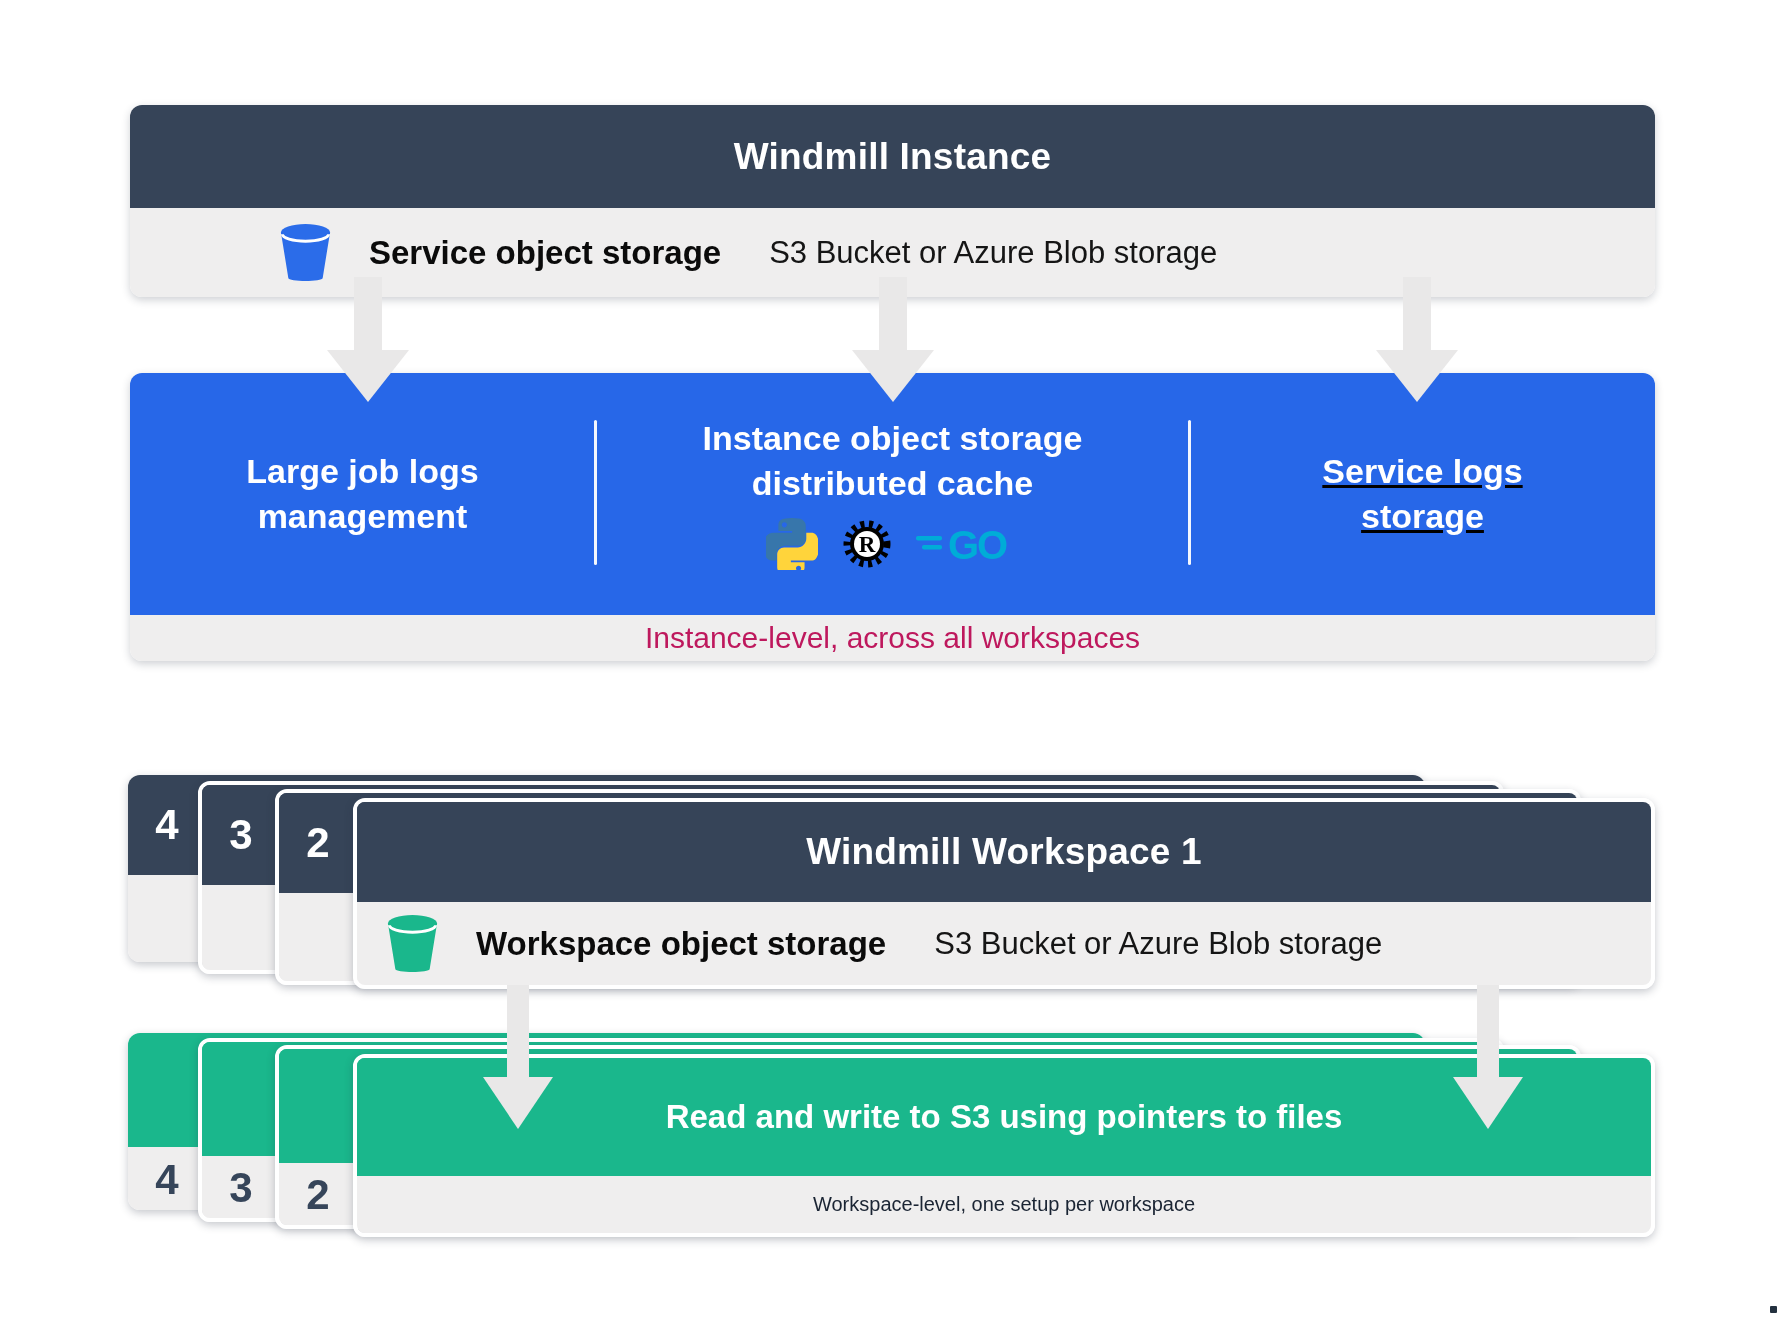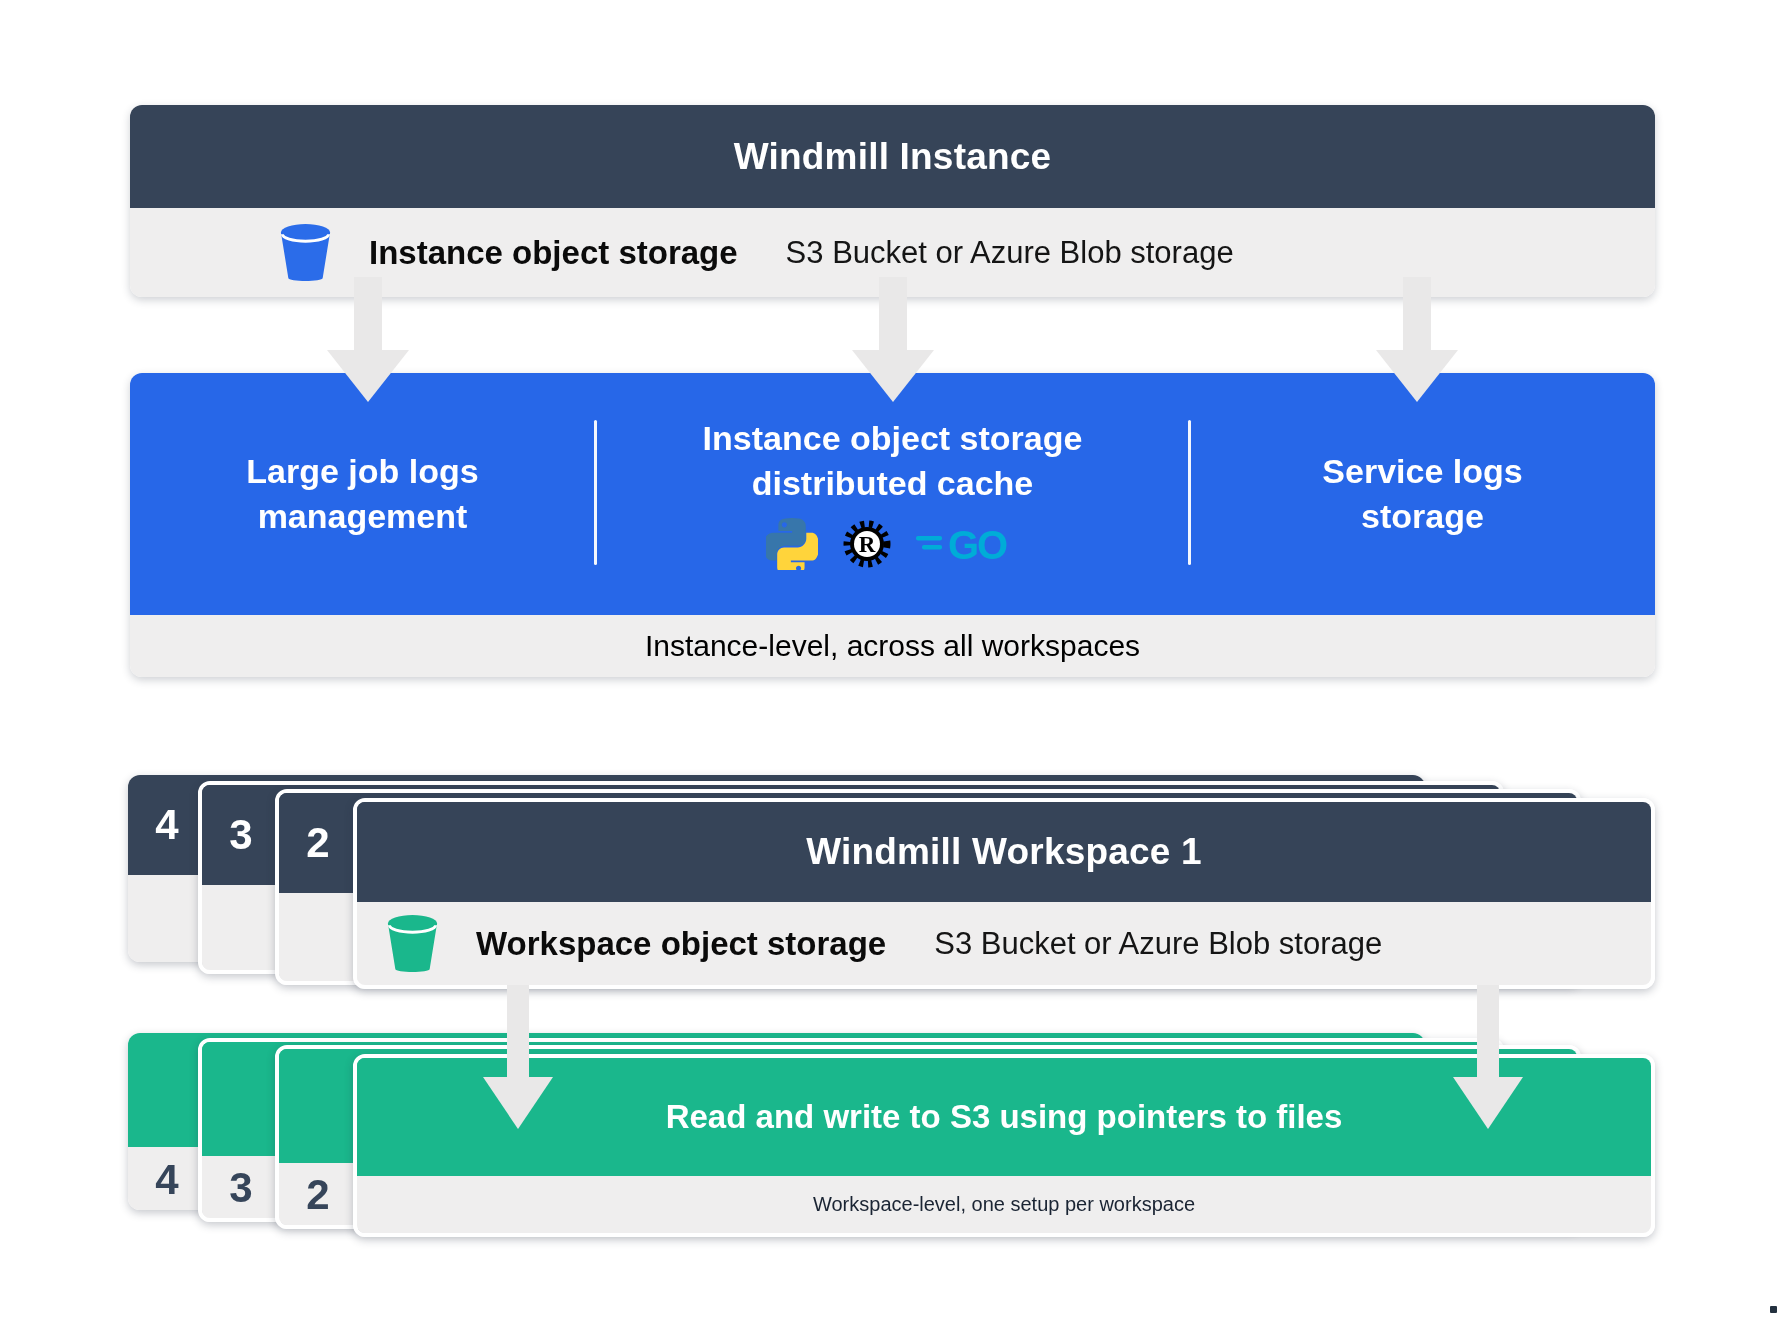--- a/index.html
+++ b/index.html
@@ -31,29 +31,29 @@
   .inst-arrow .head{border-width:52px 41px 0 41px;}
   .ws-arrow .shaft{width:22px;height:92px;}
   .ws-arrow .head{border-width:52px 35px 0 35px;}
 
   
   #features-panel{left:130px;top:353px;width:1525px;border-radius:12px;overflow:hidden;}
   #features-blue{position:relative;height:242px;background:#2767e8;display:flex;}
   .feature-col{display:flex;flex-direction:column;align-items:center;justify-content:center;}
   .feature-col.c1{width:465px;}
   .feature-col.c2{width:595px;}
-  .feature-col.c3{width:465px;}
+  .feature-col.c3{width:465px;text-decoration:underline;}
   .feature-text{color:#fff;font-weight:bold;font-size:34px;line-height:1.32;text-align:center;}
   .feature-col.c1 .feature-text{width:300px;text-align:center;}
   .feature-col.c2 .feature-text{width:440px;}
   .feature-col.c3 .feature-text{width:250px;}
   .v-divider{position:absolute;top:47px;width:3px;height:145px;background:rgba(255,255,255,.95);border-radius:2px;}
   .logos-row{display:flex;align-items:center;gap:24px;margin-top:10px;height:56px;}
-  .caption-bar{height:62px;background:#efeeee;display:flex;align-items:center;justify-content:center;
-    font-size:30px;color:#000000;}
+  .caption-bar{height:46px;background:#efeeee;display:flex;align-items:center;justify-content:center;
+    font-size:30px;color:#be185d;}
 
   
   .stack-card{position:absolute;border-radius:12px;overflow:hidden;box-sizing:border-box;
     box-shadow:0 3px 8px rgba(30,40,60,.25);}
   .stack-card.bordered{border:4px solid #ffffff;}
   .ws-stack .s-head{background:#364458;height:100px;position:relative;}
   .ws-stack .s-body{background:#efeeee;height:calc(100% - 100px);position:relative;}
   .stack-num{position:absolute;left:14px;top:26px;width:50px;text-align:center;
     font-size:42px;font-weight:bold;color:#ffffff;}
   .green-stack .s-head{background:#1ab78c;height:114px;position:relative;}
@@ -86,21 +86,21 @@
       <span>Windmill Instance</span>
     </div>
     <div class="storage-row">
       <span>
         <svg width="55" height="62" viewBox="0 0 56 62">
           <path d="M3 10 L53 10 L45.5 56.5 C45.5 60.5 10.5 60.5 10.5 56.5 Z" fill="#2B6CE9"></path>
           <ellipse cx="28" cy="10" rx="25" ry="8.5" fill="#2B6CE9"></ellipse>
           <path d="M4.5 12 a23.5 7 0 0 0 47 0" stroke="#ffffff" stroke-width="3" fill="none"></path>
         </svg>
       </span>
-      <span class="storage-label">Instance object storage</span>
+      <span class="storage-label">Service object storage</span>
       <span class="storage-provider">S3 Bucket or Azure Blob storage</span>
     </div>
   </div>
 
   <div class="flow-arrow inst-arrow" style="left:323px;top:277px;">
     <div class="shaft"></div>
     <div class="head"></div>
   </div>
   <div class="flow-arrow inst-arrow" style="left:848px;top:277px;">
     <div class="shaft"></div>

